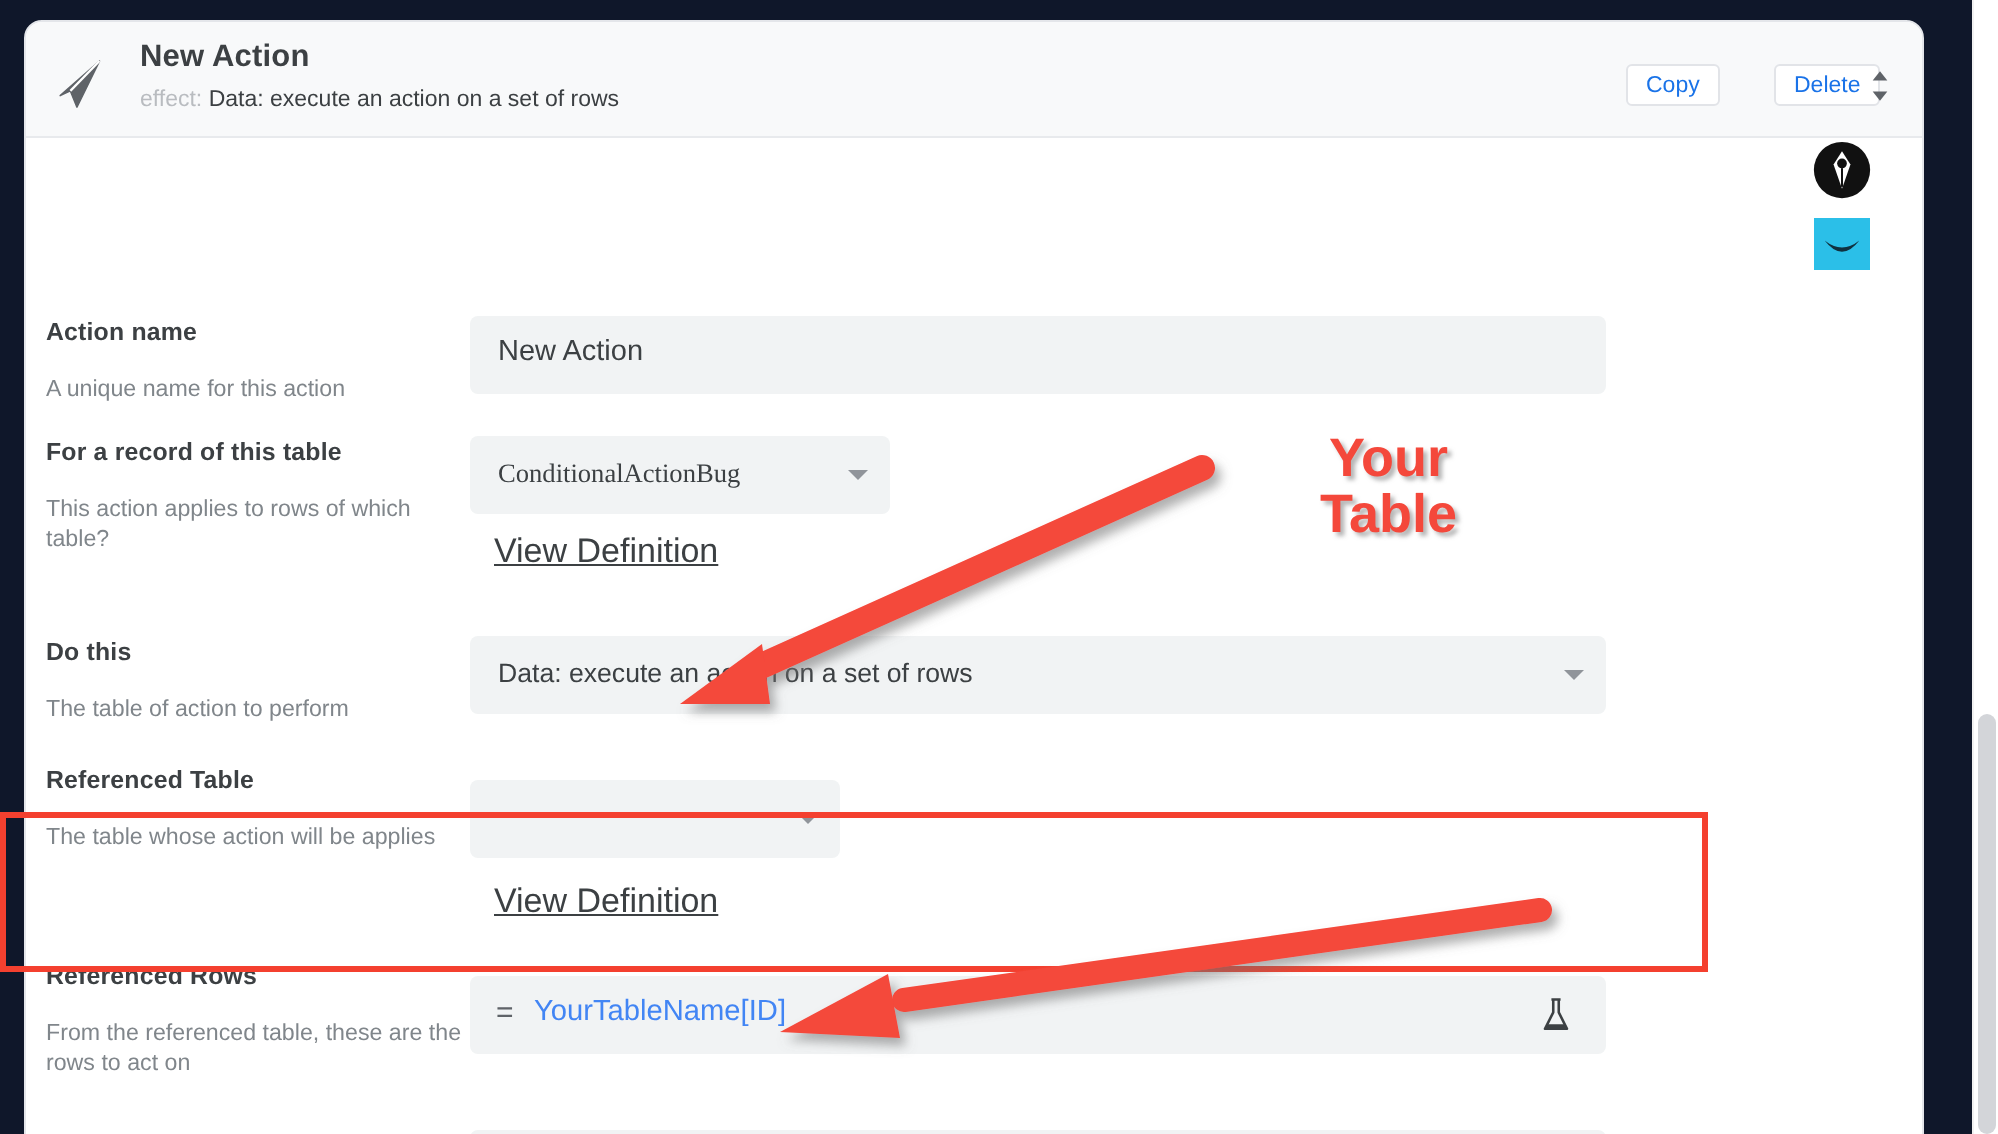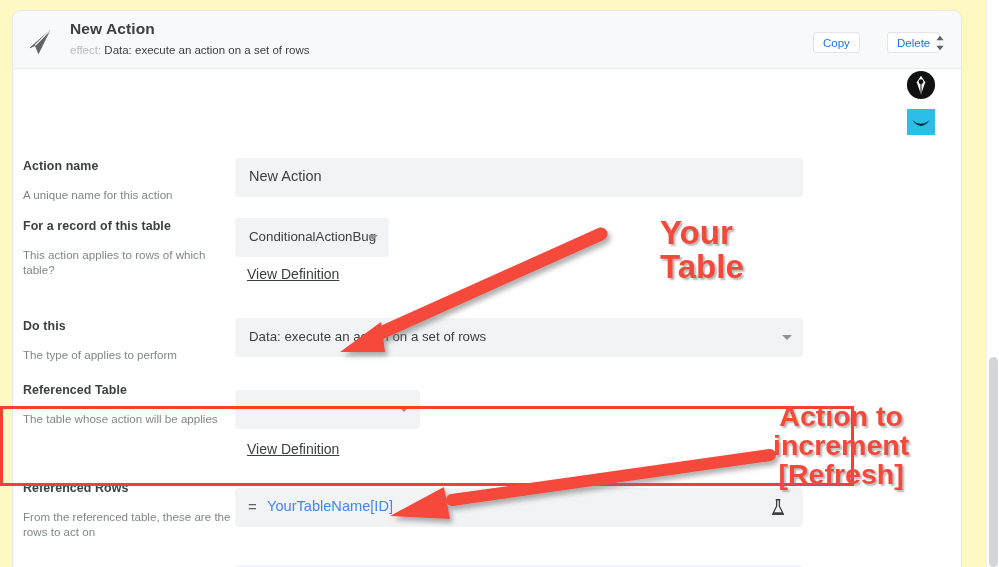--- a/index.html
+++ b/index.html
@@ -6,21 +6,21 @@
     margin: 0;
     padding: 0;
     background: #ffffff;
     font-family: "Liberation Sans", sans-serif;
   }
   #screen {
     position: relative;
     width: 999px;
     height: 567px;
     overflow: hidden;
-    background: #fef9c3;
+    background: #0f172a;
   }
 
   
   #panel {
     position: absolute;
     left: 12px;
     top: 10px;
     width: 950px;
     height: 600px;
     background: #ffffff;
@@ -145,21 +145,21 @@
     right: 11px;
     top: 17px;
     width: 0;
     height: 0;
     border-left: 5px solid transparent;
     border-right: 5px solid transparent;
     border-top: 5px solid #90949a;
   }
   .viewdef {
     position: absolute;
-    font-size: 14px;
+    font-size: 17px;
     color: #3c4043;
     text-decoration: underline;
     cursor: pointer;
   }
 
   
   .eq {
     position: absolute;
     left: 13px;
     top: 10px;
@@ -238,22 +238,22 @@
     color: #f4483b;
     font-weight: 700;
     font-family: "Liberation Sans", sans-serif;
     text-shadow: 2px 2px 2px rgba(120,120,120,.55);
     white-space: nowrap;
     line-height: 1.02;
   }
   #anno-your-table {
     left: 660px;
     top: 216px;
-    font-size: 33px;
-    text-align: left;
+    font-size: 27px;
+    text-align: center;
   }
   #anno-action {
     left: 773px;
     top: 402px;
     font-size: 28.5px;
     text-align: center;
   }
   #arrows { position: absolute; left: 0; top: 0; width: 999px; height: 567px; pointer-events: none; }
 </style>
 </head>
@@ -296,31 +296,31 @@
         <div class="field" style="left:222px; top:0px; width:568px;">
           <div class="field-text">New Action</div>
         </div>
       </div>
 
       <div class="row" style="top:149px;">
         <div class="lbl">
           <div class="lbl-title">For a record of this table</div>
           <div class="lbl-desc">This action applies to rows of which table?</div>
         </div>
-        <div class="field" style="left:222px; top:0px; width:154px;">
+        <div class="field" style="left:222px; top:0px; width:210px;font-family:Liberation Serif, serif;">
           <div class="field-text small">ConditionalActionBug</div>
           <span class="caret"></span>
         </div>
         <div class="viewdef" style="left:234px; top:48px;">View Definition</div>
       </div>
 
       <div class="row" style="top:249px;">
         <div class="lbl">
           <div class="lbl-title">Do this</div>
-          <div class="lbl-desc">The type of applies to perform</div>
+          <div class="lbl-desc">The table of action to perform</div>
         </div>
         <div class="field" style="left:222px; top:0px; width:568px;">
           <div class="field-text small">Data: execute an action on a set of rows</div>
           <span class="caret"></span>
         </div>
       </div>
 
       <div class="row" style="top:313px;">
         <div class="lbl">
           <div class="lbl-title">Referenced Table</div>
@@ -397,19 +397,14 @@
       <path d="M770 455 L452 500" stroke="#f4483b" stroke-width="12" stroke-linecap="round" fill="none"></path>
       <path d="M390 516 L444 487 L450 519 Z" fill="#f4483b"></path>
     </g>
   </svg>
 
   <div class="anno-text" id="anno-your-table">
     <div>Your</div>
     <div>Table</div>
   </div>
 
-  <div class="anno-text" id="anno-action">
-    <div>Action to</div>
-    <div>increment</div>
-    <div>[Refresh]</div>
-  </div>
 
 </div>
 
 </body></html>

